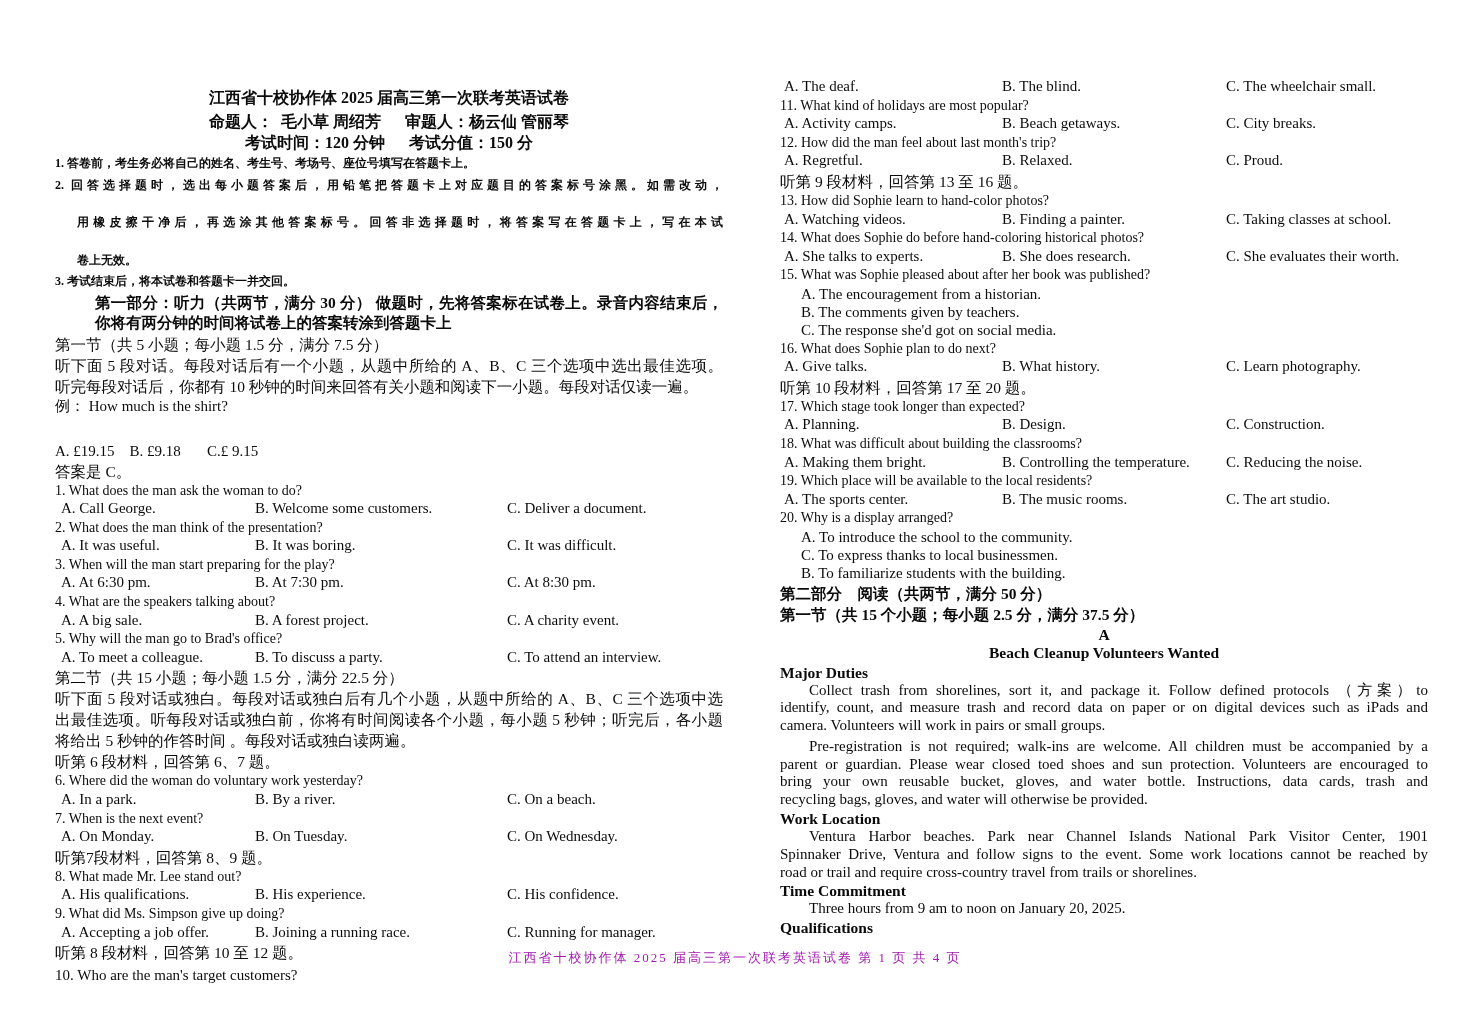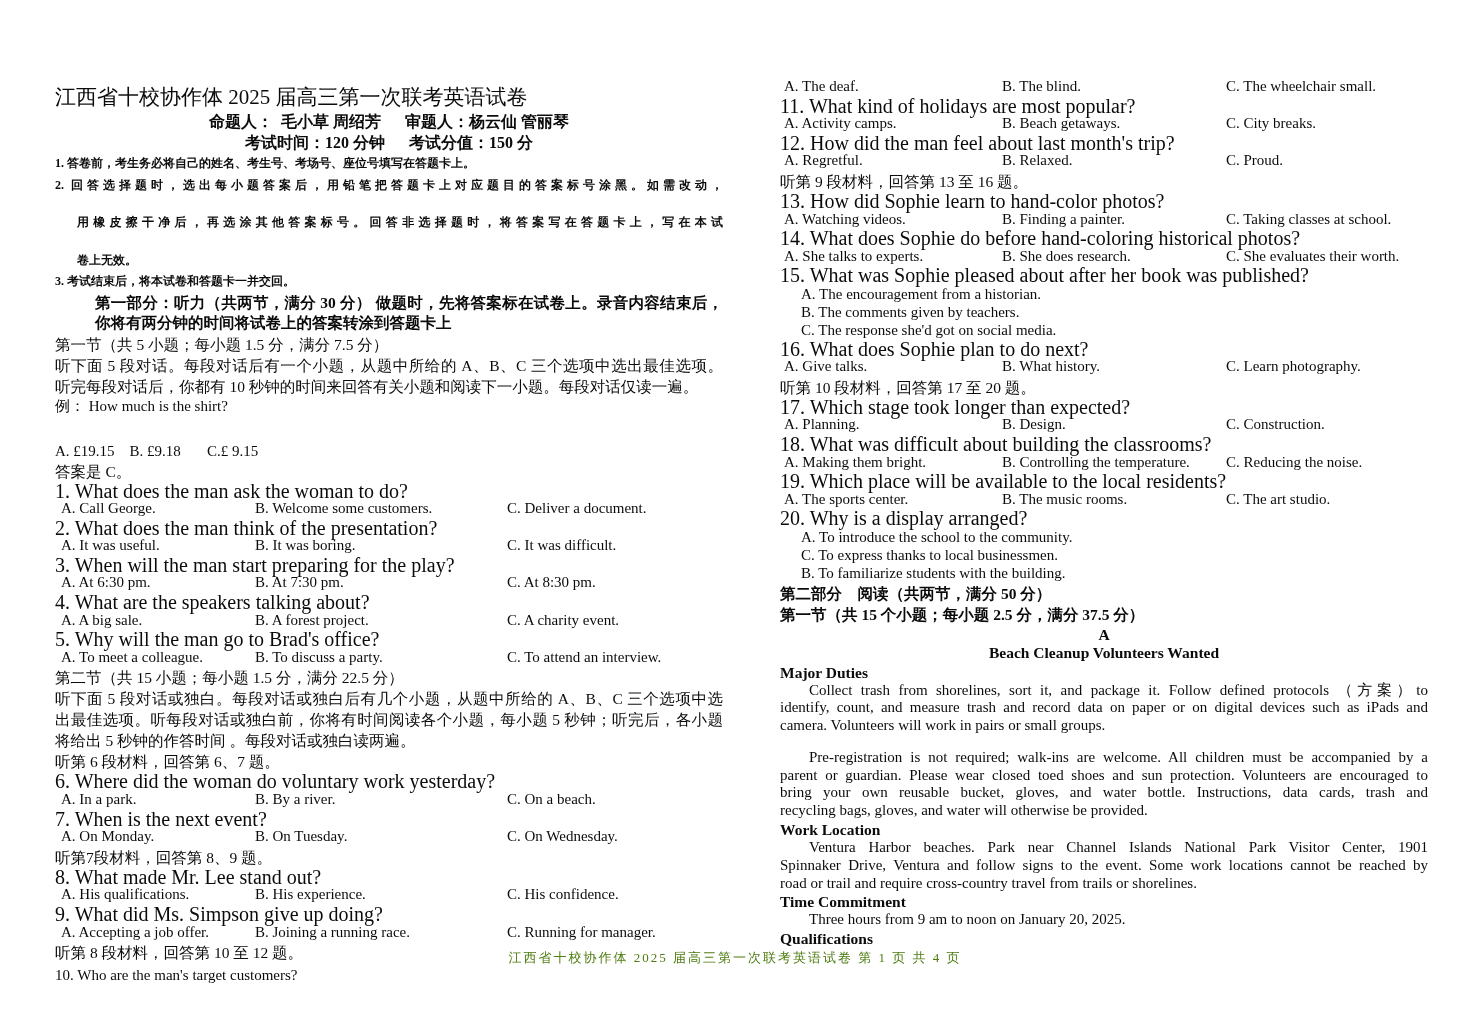--- a/index.html
+++ b/index.html
@@ -5,49 +5,49 @@
   html,body{margin:0;padding:0;}
   body{
     width:1470px;height:1016px;position:relative;background:#ffffff;
     font-family:"Liberation Serif","DejaVu Serif",serif;color:#0b0b0b;
     overflow:hidden;
   }
   .col{position:absolute;}
   .col-left{left:55px;top:84px;width:668px;}
   .col-right{left:780px;top:78px;width:648px;}
 
-  .title{font-size:21px;font-weight:normal;text-align:left;line-height:27px;white-space:nowrap;}
+  .title{font-size:16px;font-weight:bold;text-align:center;line-height:27px;white-space:nowrap;}
   .meta{display:flex;justify-content:center;gap:24px;font-weight:bold;font-size:16px;line-height:21px;white-space:pre;}
 
   .notice-line{font-weight:bold;font-size:12px;line-height:21.5px;}
   .partbold-line{font-weight:bold;font-size:15.5px;line-height:20.5px;margin-left:40px;}
   .cn{font-size:15.5px;line-height:21px;}
   .cnbold{font-weight:bold;font-size:15.5px;line-height:21.5px;}
   .pad{padding-left:22px;margin-top:16px;}
   .jl{text-align:justify;text-align-last:justify;}
 
-  .qline{font-size:20px;line-height:18.6px;}
+  .qline{font-size:14px;line-height:18.6px;}
   .optrow{position:relative;height:18.6px;font-size:15px;}
   .optrow span{position:absolute;top:0;white-space:nowrap;}
   .col-left  .opt-a{left:6px}  .col-left  .opt-b{left:200px} .col-left  .opt-c{left:452px}
   .col-right .opt-a{left:4px}  .col-right .opt-b{left:222px} .col-right .opt-c{left:446px}
   .optline{font-size:15px;line-height:18.2px;padding-left:5px;margin-left:16px;}
 
   .pre{white-space:pre;font-size:15px;line-height:19px;margin-top:26px;}
   .exline{font-size:15px;line-height:19px;}
   .gap3{margin-top:3px;}
 
   .centerb{text-align:center;font-weight:bold;font-size:15.5px;line-height:18.5px;}
   .h-en{font-weight:bold;font-size:15.5px;line-height:19px;}
   .para-line{font-size:15px;line-height:17.8px;}
   .para-first{text-indent:29px;}
-  .para-block + .para-block{margin-top:14px;font-family:Liberation Serif, serif;}
+  .para-block + .para-block{margin-top:3px;font-family:Liberation Serif, serif;}
 
   .footer{position:absolute;left:0;top:948px;width:1470px;text-align:center;
-    font-size:13px;letter-spacing:2px;color:#4d7c0f;line-height:20px;}
+    font-size:13px;letter-spacing:2px;color:#a21caf;line-height:20px;}
 </style>
 </head>
 <body>
 
 <div class="col col-left" id="col-left">
     <div class="title">江西省十校协作体 2025 届高三第一次联考英语试卷</div>
     <div class="meta"><span>命题人：  毛小草 周绍芳</span><span>审题人：杨云仙 管丽琴</span></div>
     <div class="meta"><span>考试时间：120 分钟</span><span>考试分值：150 分</span></div>
     <div class="notice-line">1. 答卷前，考生务必将自己的姓名、考生号、考场号、座位号填写在答题卡上。</div>
     <div class="notice-line jl">2.  回答选择题时，选出每小题答案后，用铅笔把答题卡上对应题目的答案标号涂黑。如需改动，</div>

